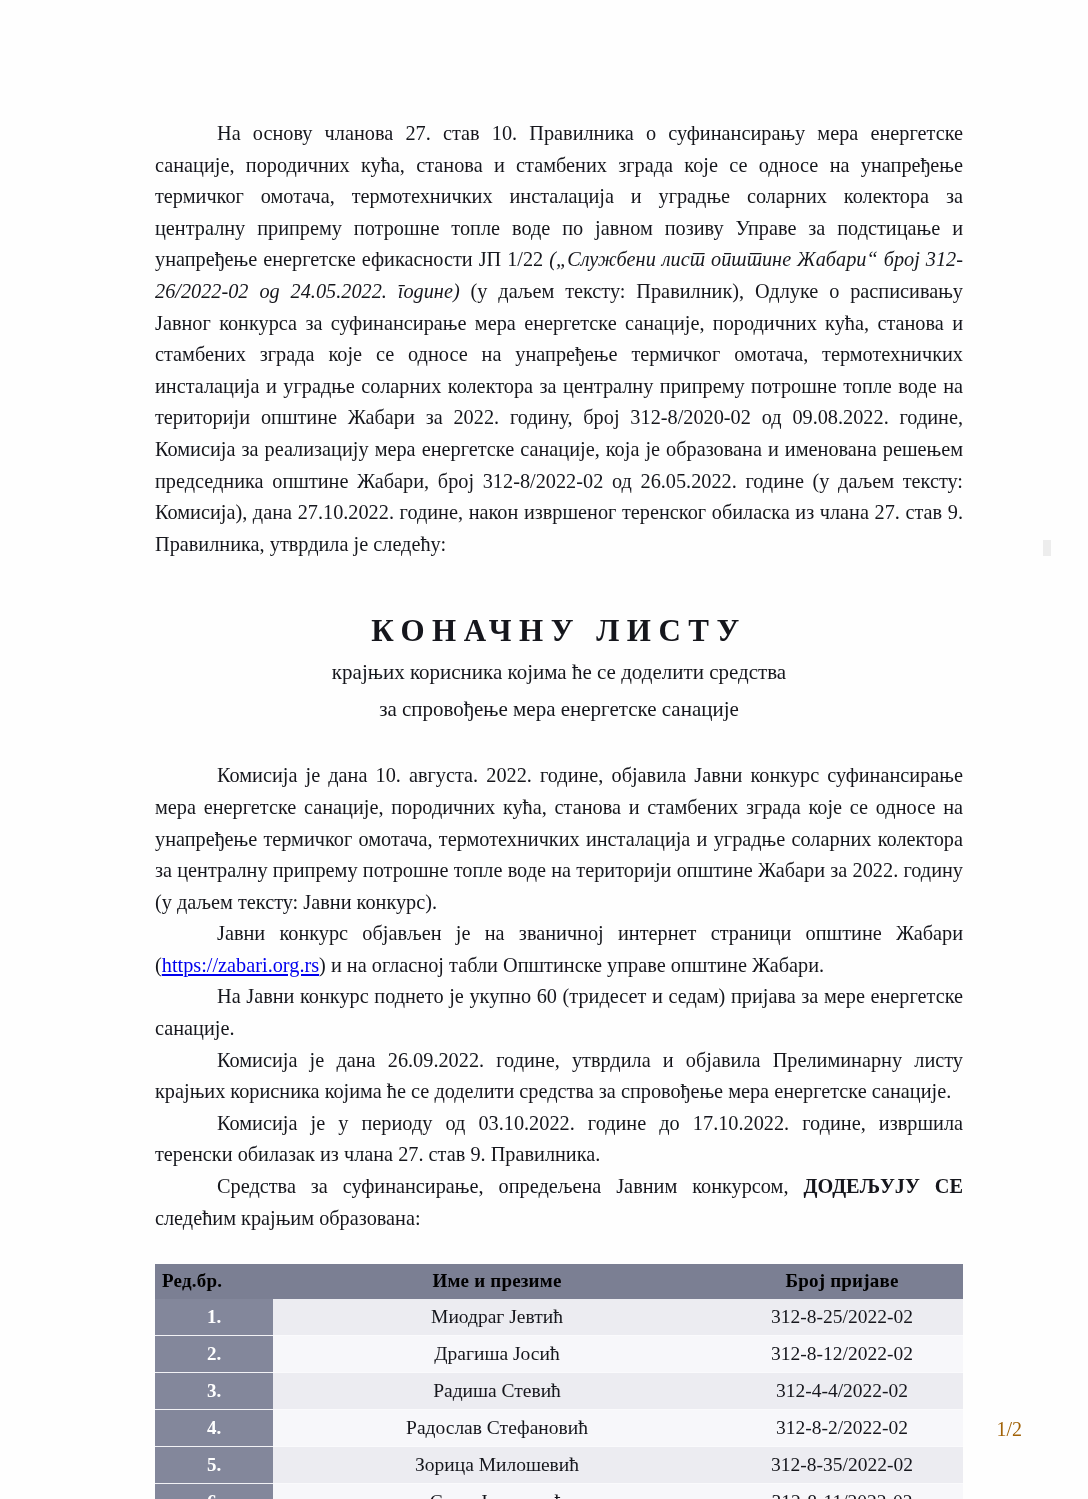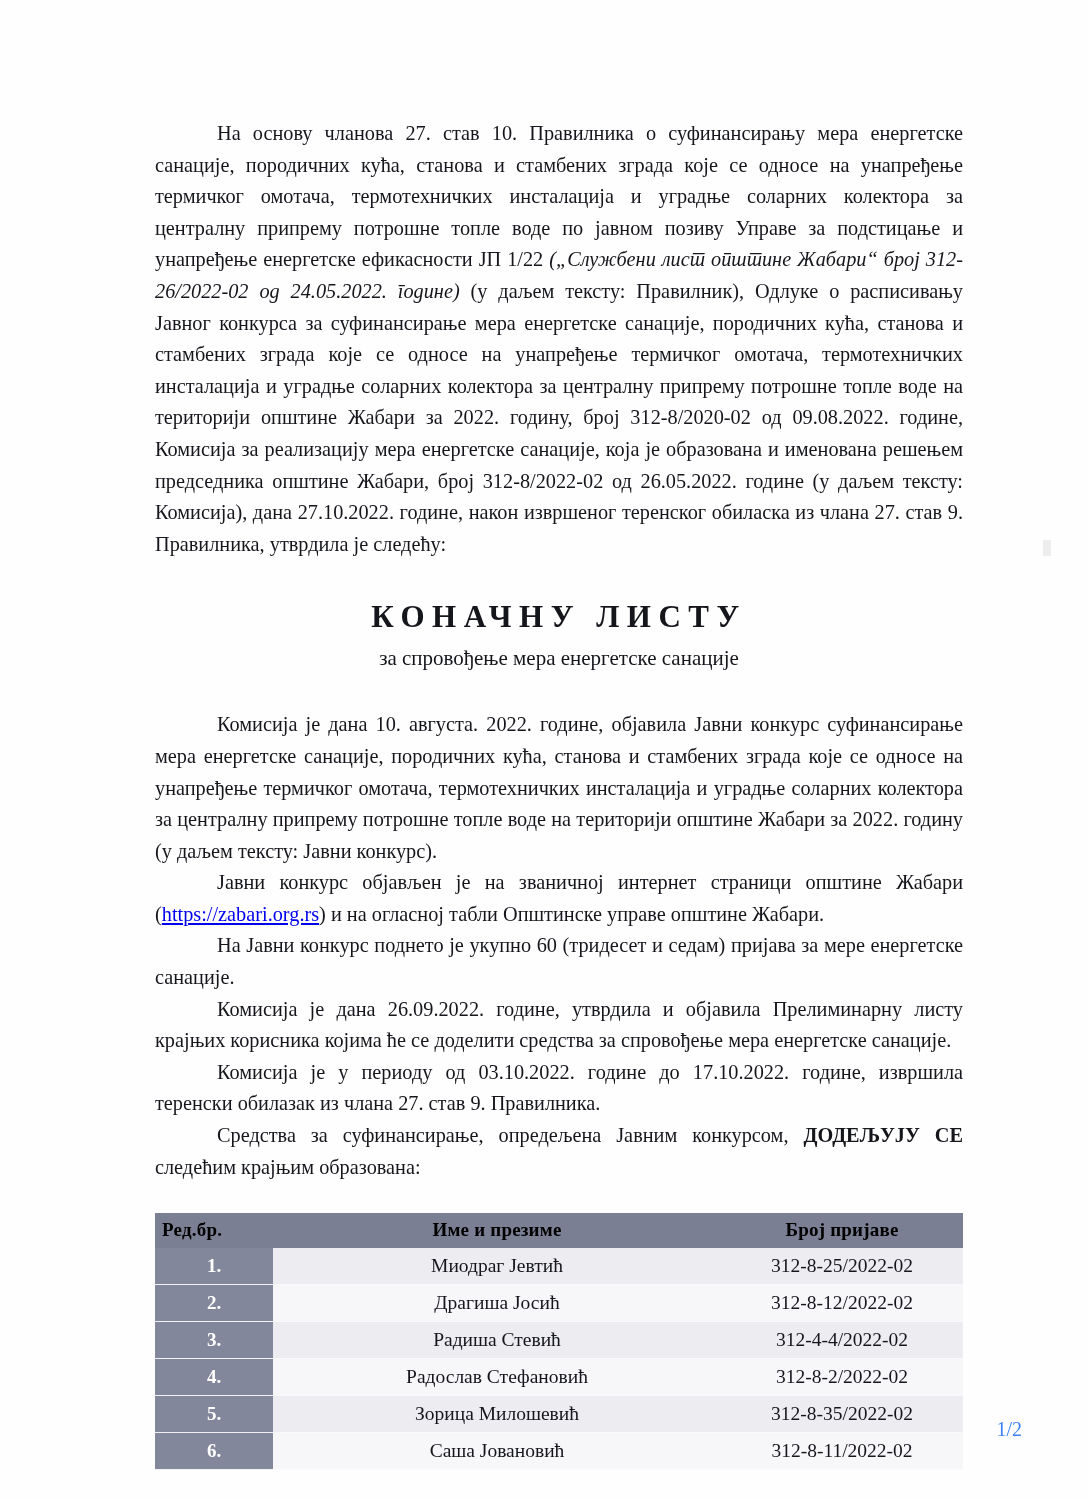--- a/index.html
+++ b/index.html
@@ -31,21 +31,21 @@
     line-height: 31.6px;
     text-indent: 62px;
     hyphens: none;
   }
   .italic { font-style: italic; }
   .bold { font-weight: bold; }
   .ulink { text-decoration: underline; }
 
   
   .title-block {
-    margin-top: 36px;
+    margin-top: 50px;
     text-align: center;
   }
   .title-main {
     font-size: 31px;
     font-weight: bold;
     letter-spacing: 7.5px;
     line-height: 42px;
     margin: 0;
   }
   .title-sub {
@@ -114,21 +114,21 @@
   .lista-table tbody tr.alt td.t-app {
     background: #f7f7fa;
   }
 
   
   .page-num {
     position: absolute;
     right: 66px;
     top: 1418px;
     font-size: 20px;
-    color: #3b82f6;
+    color: #a16207;
   }
 
   
   .scan-mark {
     position: absolute;
     background: #dededf;
     opacity: .55;
   }
 </style>
 </head>
@@ -137,20 +137,21 @@
 <div class="page">
 
   <div class="scan-mark" style="left:1043px; top:540px; width:8px; height:16px;"></div>
 
   <div class="content">
 
     <p class="body-par"><span>На основу чланова 27. став 10. Правилника о суфинансирању мера енергетске санације, породичних кућа, станова и  стамбених зграда које се односе на унапређење термичког омотача, термотехничких инсталација и уградње соларних колектора за централну припрему потрошне топле воде по јавном позиву Управе за подстицање и унапређење енергетске ефикасности ЈП 1/22 </span><span class="italic">(„Службени лист општине Жабари“ број 312-26/2022-02 од 24.05.2022. године)</span><span> (у даљем тексту: Правилник), Одлуке о расписивању Јавног конкурса за суфинансирање мера енергетске санације, породичних кућа, станова и стамбених зграда које се односе на унапређење термичког омотача, термотехничких инсталација и уградње соларних колектора за централну припрему потрошне топле воде на територији општине Жабари за 2022. годину, број 312-8/2020-02 од 09.08.2022. године, Комисија за реализацију мера енергетске санације, која је образована и именована решењем председника општине Жабари, број 312-8/2022-02 од 26.05.2022. године (у даљем тексту: Комисија), дана 27.10.2022. године, након извршеног теренског обиласка из члана 27. став 9. Правилника, утврдила је следећу:</span></p>
 
     <div class="title-block">
       <h1 class="title-main">КОНАЧНУ ЛИСТУ</h1>
+      <p class="title-sub">крајњих корисника којима ће се доделити средства</p>
       <p class="title-sub">за спровођење мера енергетске санације</p>
     </div>
 
     <div class="gap-after-title"></div>
 
     <p class="body-par">Комисија је дана 10. августа. 2022. године, објавила Јавни конкурс суфинансирање мера енергетске санације, породичних кућа, станова и  стамбених зграда које се односе на унапређење термичког омотача, термотехничких инсталација и уградње соларних колектора за централну припрему потрошне топле воде на територији општине Жабари за 2022. годину (у даљем тексту: Јавни конкурс).</p>
 
     <p class="body-par"><span>Јавни конкурс објављен је на званичној интернет страници општине Жабари (</span><a class="ulink" href="#">https://zabari.org.rs</a><span>) и на огласној табли Општинске управе општине Жабари.</span></p>
 
     <p class="body-par">На Јавни конкурс поднето је укупно 60 (тридесет и седам) пријава за мере енергетске санације.</p>

